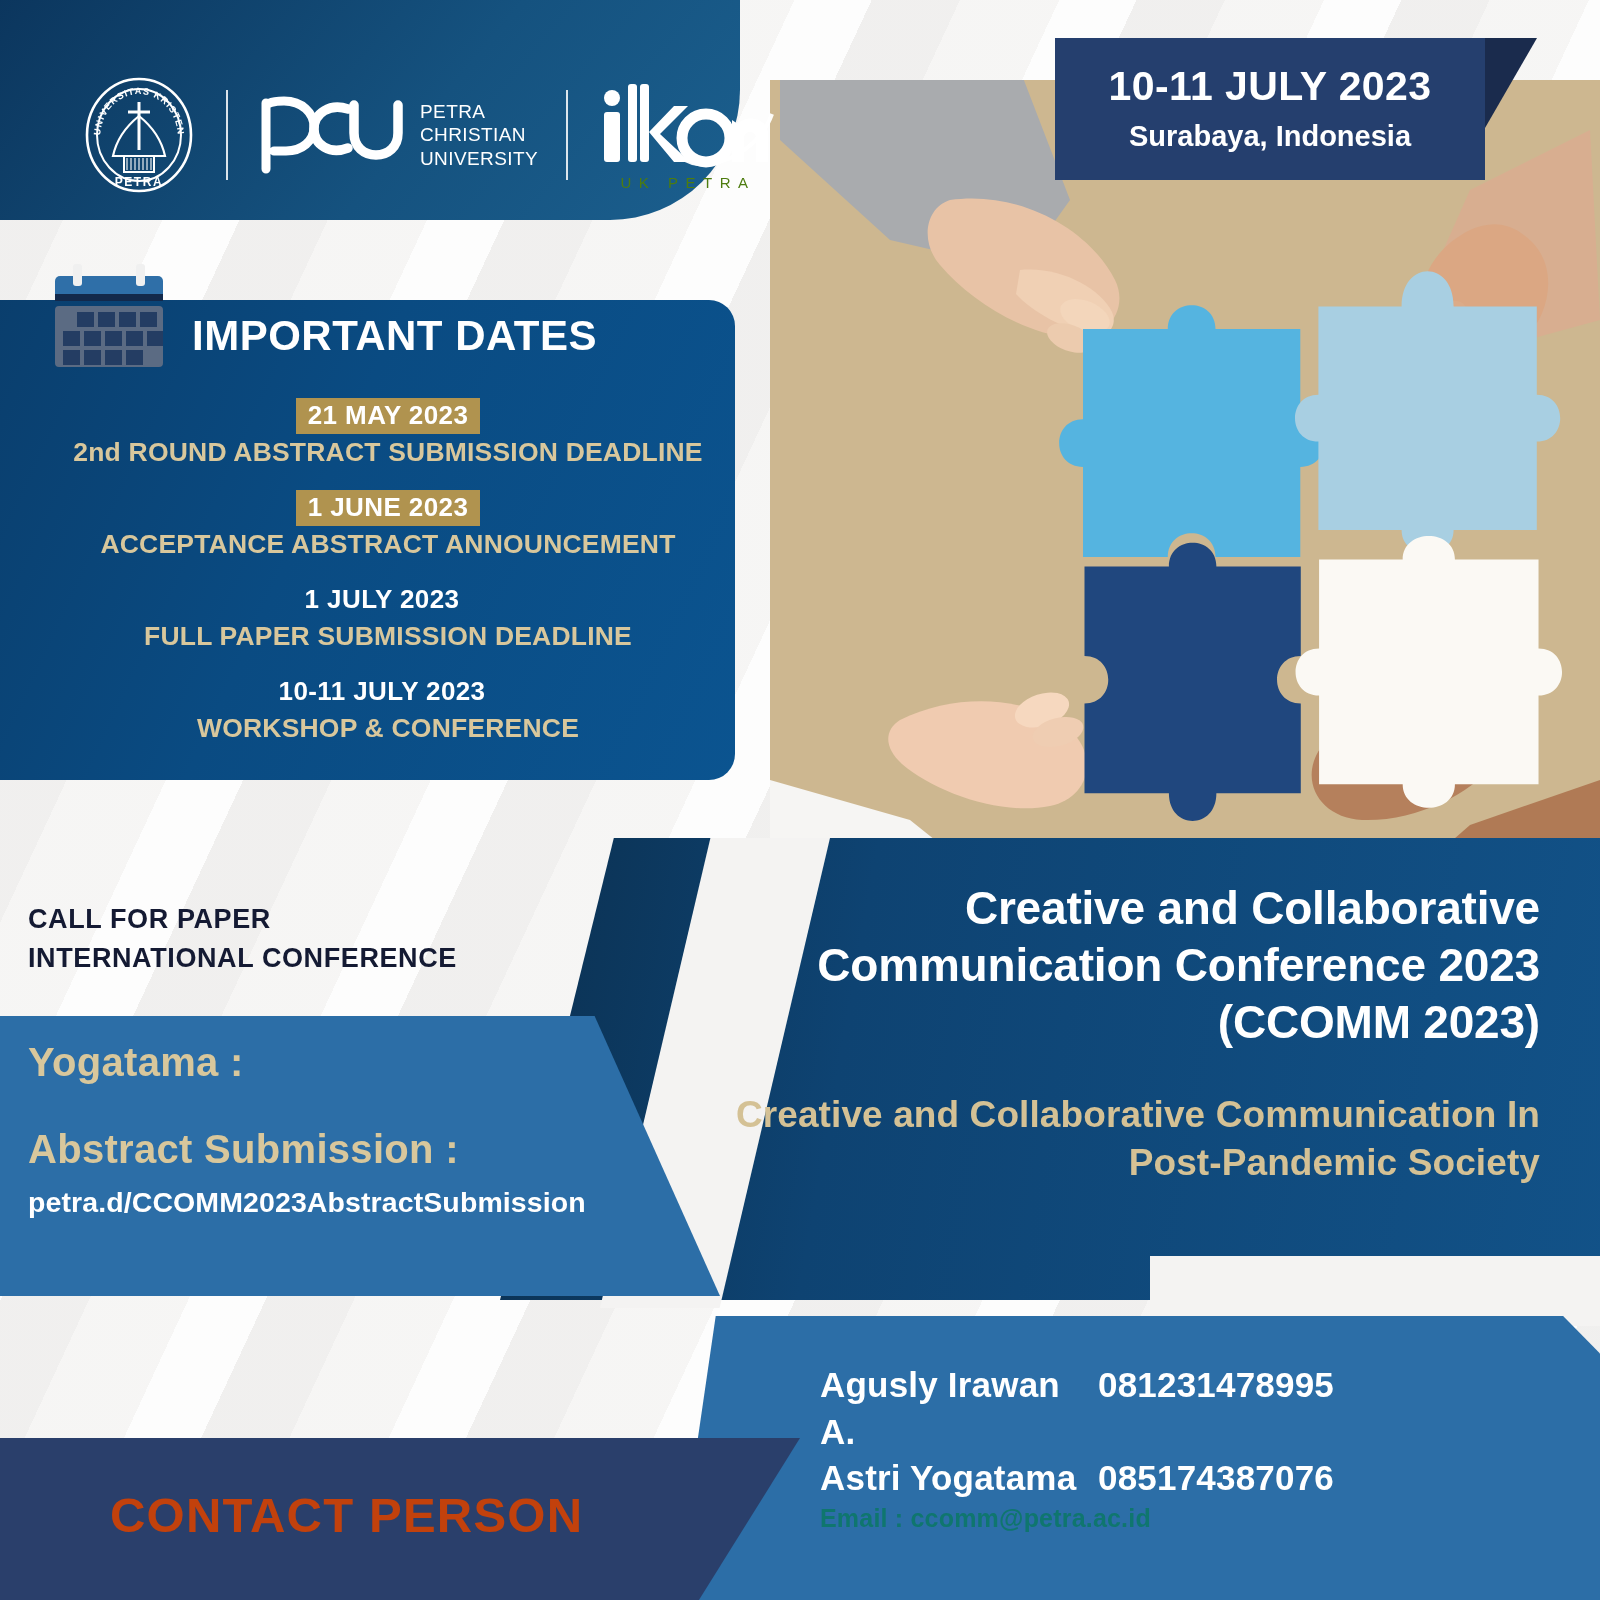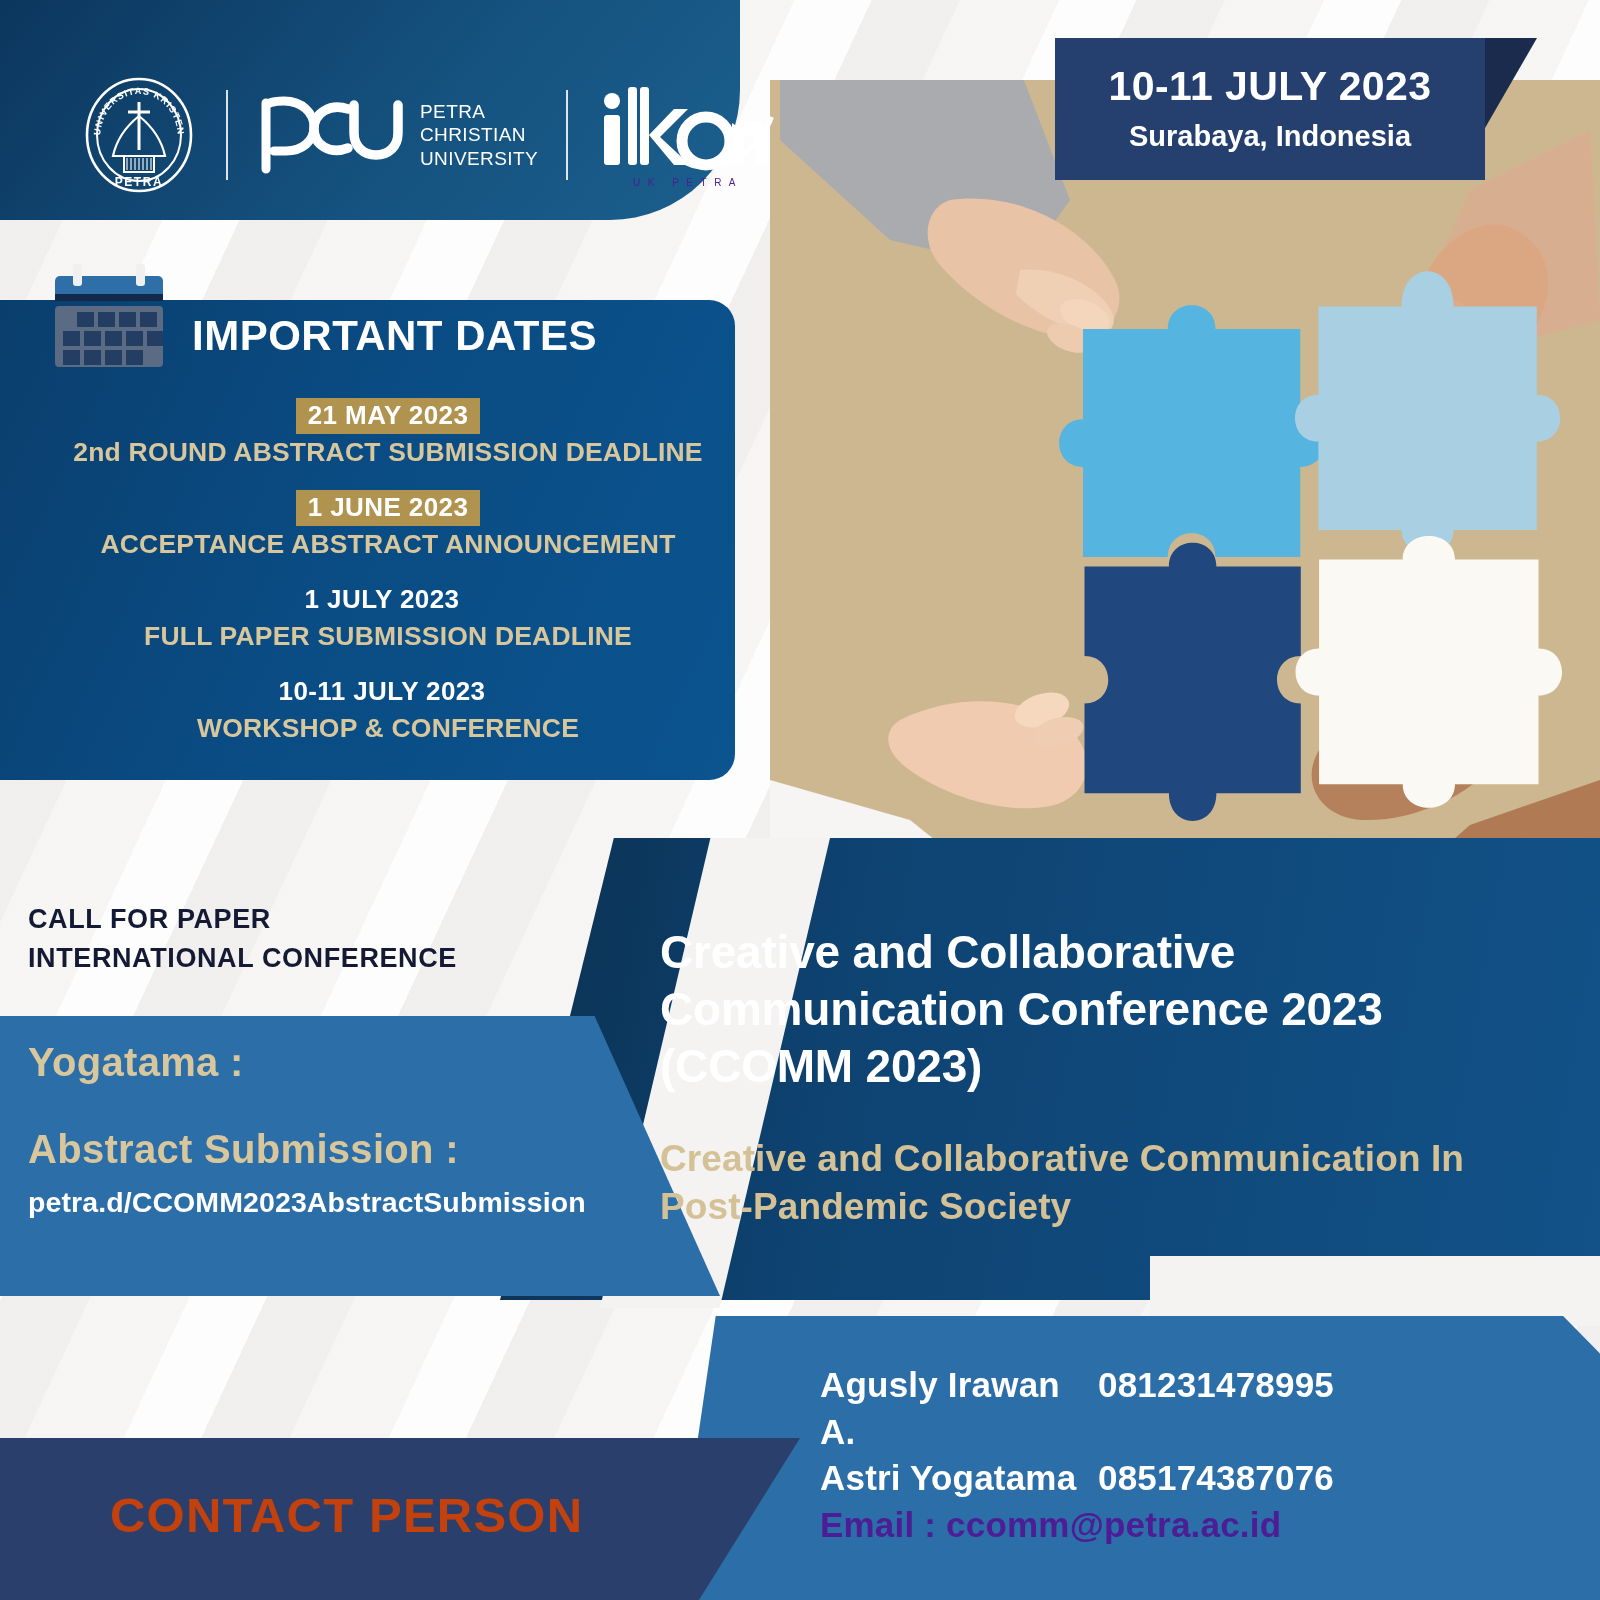--- a/index.html
+++ b/index.html
@@ -37,21 +37,21 @@
   .divider-v{width:2px;height:90px;background:rgba(255,255,255,.85);margin:0 28px;flex:none;}
   .pcu-lockup{display:flex;align-items:center;gap:14px;}
   .pcu-mark{width:150px;height:84px;flex:none;}
   .pcu-words{
     color:#fff;font-size:19px;line-height:1.22;letter-spacing:.4px;
     font-family:"Liberation Sans", sans-serif;font-weight:400;white-space:nowrap;
   }
   .ikom-lockup{display:flex;flex-direction:column;align-items:center;}
   .ikom-mark{width:178px;height:92px;}
   .ikom-sub{
-    color:#4c1d95;font-size:10px;letter-spacing:7.5px;margin-top:2px;
+    color:#4d7c0f;font-size:15px;letter-spacing:7.5px;margin-top:2px;
     font-weight:400;padding-left:6px;
   }
 
   
   .dates-panel{
     position:absolute;left:-40px;top:300px;width:775px;height:480px;
     background:linear-gradient(115deg,#0a3d6b 0%,#0a4b82 45%,#0b5490 100%);
     border-bottom-right-radius:26px;border-top-right-radius:26px;
     z-index:6;
   }
@@ -101,21 +101,21 @@
     color:#141a33;font-size:27px;font-weight:bold;line-height:1.45;letter-spacing:.6px;
   }
 
   
   .navy-slab{
     position:absolute;left:500px;top:838px;width:1105px;height:462px;
     background:linear-gradient(100deg,#0b3050 0%,#0e4372 32%,#125288 100%);
     clip-path:polygon(10.3% 0%,100% 0%,100% 100%,0% 100%);
     z-index:4;
   }
-  .title-block{position:absolute;left:660px;top:924px;width:880px;text-align:left;z-index:8;}
+  .title-block{position:absolute;left:660px;top:880px;width:880px;text-align:right;z-index:8;}
   .conf-title{
     color:#ffffff;font-size:46px;font-weight:bold;line-height:1.24;letter-spacing:-.2px;
   }
   .conf-sub{
     color:#d4c195;font-size:37px;font-weight:bold;line-height:1.3;margin-top:40px;
     letter-spacing:.1px;
   }
 
   
   .web-panel{
@@ -142,21 +142,21 @@
   
   .contact-panel{
     position:absolute;left:672px;top:1316px;width:950px;height:300px;
     background:#2c6ea7;z-index:5;
     clip-path:polygon(4.6% 0%,93.8% 0%,100% 20%,100% 100%,0% 100%);
   }
   .contact-lines{position:absolute;left:820px;top:1362px;z-index:8;}
   .c-row{display:flex;color:#ffffff;font-size:35px;font-weight:bold;line-height:1.33;letter-spacing:.2px;}
   .c-name{width:278px;flex:none;}
   .c-num{}
-  .c-email{color:#4c1d95;font-size:35px;font-weight:bold;line-height:1.33;letter-spacing:.2px;}
+  .c-email{color:#0f766e;font-size:25px;font-weight:bold;line-height:1.33;letter-spacing:.2px;}
 
   
   .wedge-a{
     position:absolute;left:600px;top:838px;width:230px;height:470px;z-index:5;
     background:#f4f3f2;
     clip-path:polygon(48% 0%,100% 0%,52% 100%,0% 100%);
   }
   .wedge-b{
     position:absolute;left:1150px;top:1256px;width:480px;height:70px;z-index:5;
     background:#f4f3f2;

